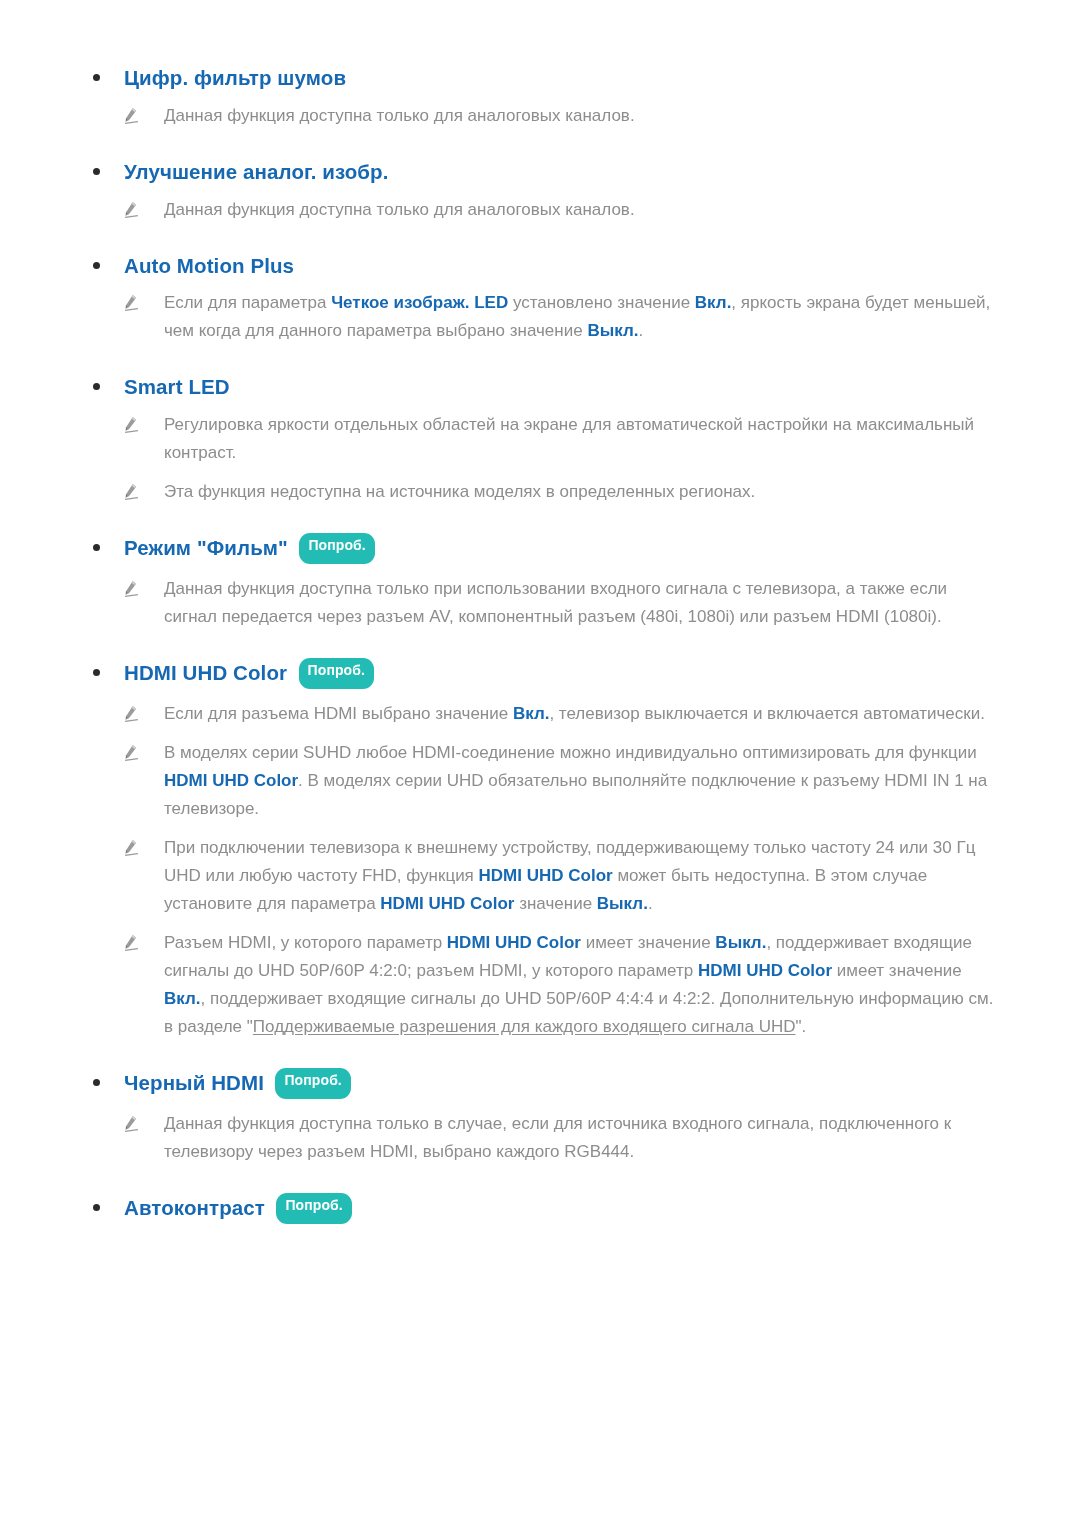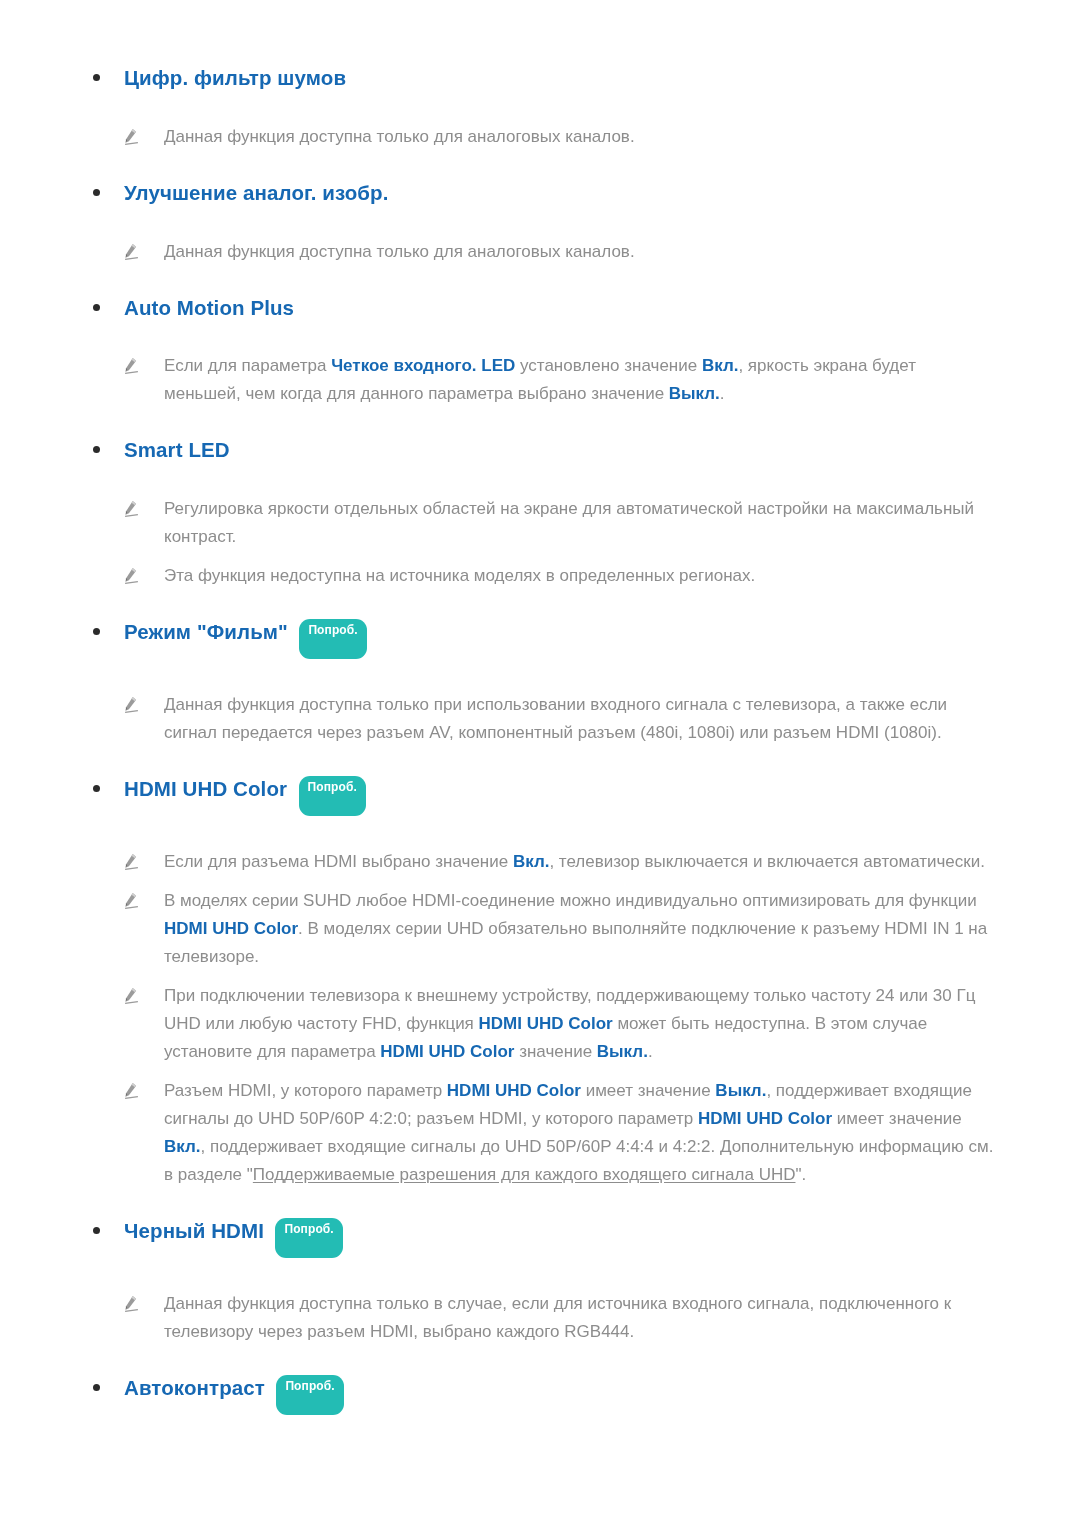--- a/index.html
+++ b/index.html
@@ -54,24 +54,24 @@
     font-weight: 700;
     color: #1668b3;
     letter-spacing: 0.1px;
     vertical-align: middle;
   }
 
   .try-badge {
     display: inline-block;
     background: #23bcb4;
     color: #ffffff;
-    font-size: 12px;
+    font-size: 14px;
     font-weight: 600;
     line-height: 1;
-    padding: 5px 9px 23px 9px;
+    padding: 5px 9px 12px 9px;
     border-radius: 11px;
     margin-left: 7px;
     position: relative;
     top: -2px;
     letter-spacing: 0.1px;
     white-space: nowrap;
   }
 
   
   .notes {
@@ -94,21 +94,21 @@
     left: 36px;
     top: 4px;
     width: 19px;
     height: 19px;
   }
   .note-icon svg { display: block; }
 
   .note-text { display: inline; }
 
   
-  .section .notes .note:first-child { margin-top: 30px; }
+  .section .notes .note:first-child { margin-top: 9px; }
 
   
   .section + .section { margin-top: 26px; }
 
   
   .term {
     color: #1668b3;
     font-weight: 700;
   }
 
@@ -180,21 +180,21 @@
     <span class="note-icon">
       <svg viewBox="0 0 20 20" width="19" height="19" aria-hidden="true">
         <g transform="rotate(-8 10 10)">
           <path d="M13.4 2.6 L16.6 5.8 L7.6 14.8 L4.0 15.9 L5.0 12.2 Z" fill="#9b9b9b"></path>
           <path d="M13.4 2.6 L16.6 5.8 L15.1 7.3 L11.9 4.1 Z" fill="#cfcfcf"></path>
           <path d="M4.0 15.9 L5.0 12.2 L6.2 13.4 Z" fill="#6f6f6f"></path>
           <path d="M3.2 17.4 L16.8 17.4" stroke="#9b9b9b" stroke-width="1.3" fill="none"></path>
         </g>
       </svg>
     </span>
-    <span class="note-text">Если для параметра <span class="term" style="color: rgb(22, 104, 179);">Четкое входного. LED</span> установлено значение <span class="term" style="color: rgb(22, 104, 179);">Вкл.</span>, яркость экрана будет меньшей, чем когда для данного параметра выбрано значение <span class="term" style="color: rgb(22, 104, 179);">Выкл.</span>.</span>
+    <span class="note-text">Если для параметра <span class="term" style="color: rgb(22, 104, 179);">Четкое изображ. LED</span> установлено значение <span class="term" style="color: rgb(22, 104, 179);">Вкл.</span>, яркость экрана будет меньшей, чем когда для данного параметра выбрано значение <span class="term" style="color: rgb(22, 104, 179);">Выкл.</span>.</span>
   </div>
 </div>
   </div>
 
   <div class="section">
     <div class="heading-row">
       <span class="bullet-dot" style="background: rgb(43, 43, 43);"></span>
       <span class="heading-text" style="color: rgb(22, 104, 179);">Smart LED</span>
       
     </div>

